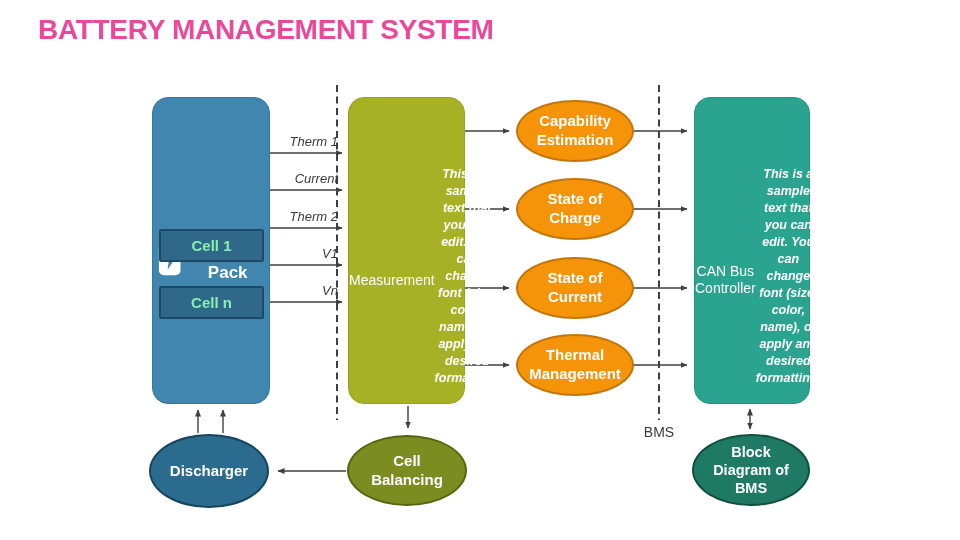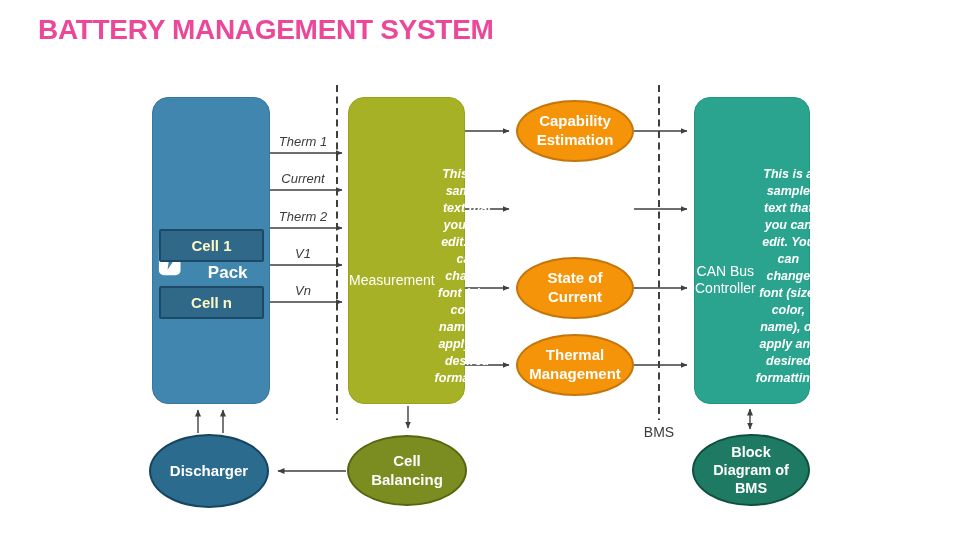--- a/index.html
+++ b/index.html
@@ -10,32 +10,32 @@
   svg.overlay{position:absolute;left:0;top:0;}
 
   .box{position:absolute;border-radius:16px;color:#fff;text-align:center;
        box-sizing:border-box;display:flex;flex-direction:row;align-items:center;}
   .battery{left:152px;top:97px;width:118px;height:307px;background:#4186ae;
            border:1px solid #36789f;padding-top:16px;}
   .battery .blabel{font-size:17px;font-weight:700;line-height:1.25;width:84px;margin-top:6px;}
   .cell{position:absolute;left:6px;width:105px;height:33px;background:#30688a;
         border:2px solid #1c4a66;border-radius:2px;box-sizing:border-box;
         display:flex;align-items:center;justify-content:center;
-        font-size:15px;font-weight:700;color:#fef9c3;}
+        font-size:15px;font-weight:700;color:#86efac;}
   .cell1{top:131px;} .celln{top:188px;}
 
   .measure{left:348px;top:97px;width:117px;height:307px;background:#a7b125;
            border:1.5px solid #97a31d;padding-top:48px;}
   .canbus{left:694px;top:97px;width:116px;height:307px;background:#2aa48e;
           border:1.5px solid #23957f;padding-top:48px;}
   .boxtitle{font-size:14px;font-weight:400;line-height:1.2;margin-top:11px;width:100px;}
   .boxbody{font-size:12.5px;font-style:italic;font-weight:700;line-height:1.36;
            width:106px;margin-top:3px;}
 
-  .sig{position:absolute;left:268px;width:70px;text-align:center;
+  .sig{position:absolute;left:268px;width:70px;text-align:right;
        font-size:13px;font-style:italic;color:#3b3b3b;}
 
   .node{position:absolute;border-radius:50%;display:flex;align-items:center;
         justify-content:center;color:#fff;font-weight:700;text-align:center;
         box-sizing:border-box;line-height:1.25;}
   .out{left:516px;width:118px;height:62px;background:#f59309;
        border:2.5px solid #c4760b;font-size:15px;}
   .out span{width:95px;}
   .o0{top:100px;} .o1{top:178px;} .o2{top:257px;} .o3{top:334px;}
 
@@ -123,20 +123,23 @@
       <line x1="23" y1="26" x2="14.5" y2="15" stroke="#a7b125" stroke-width="4" stroke-linecap="round"></line>
       <circle cx="23" cy="26" r="3.6" fill="#a7b125"></circle>
     </svg>
     <div class="boxtitle">Measurement</div>
     <div class="boxbody">This is a sample text that you can edit. You can change font (size, color, name), or apply any desired formatting.</div>
   </div>
 
   <div class="node out o0">
       <span>Capability Estimation</span>
     </div>
+  <div class="node out o1">
+      <span>State of Charge</span>
+    </div>
   <div class="node out o2">
       <span>State of Current</span>
     </div>
   <div class="node out o3">
       <span>Thermal Management</span>
     </div>
 
   <div class="box canbus">
     <svg width="42" height="40" viewBox="0 0 42 40">
       <g fill="#fff">

